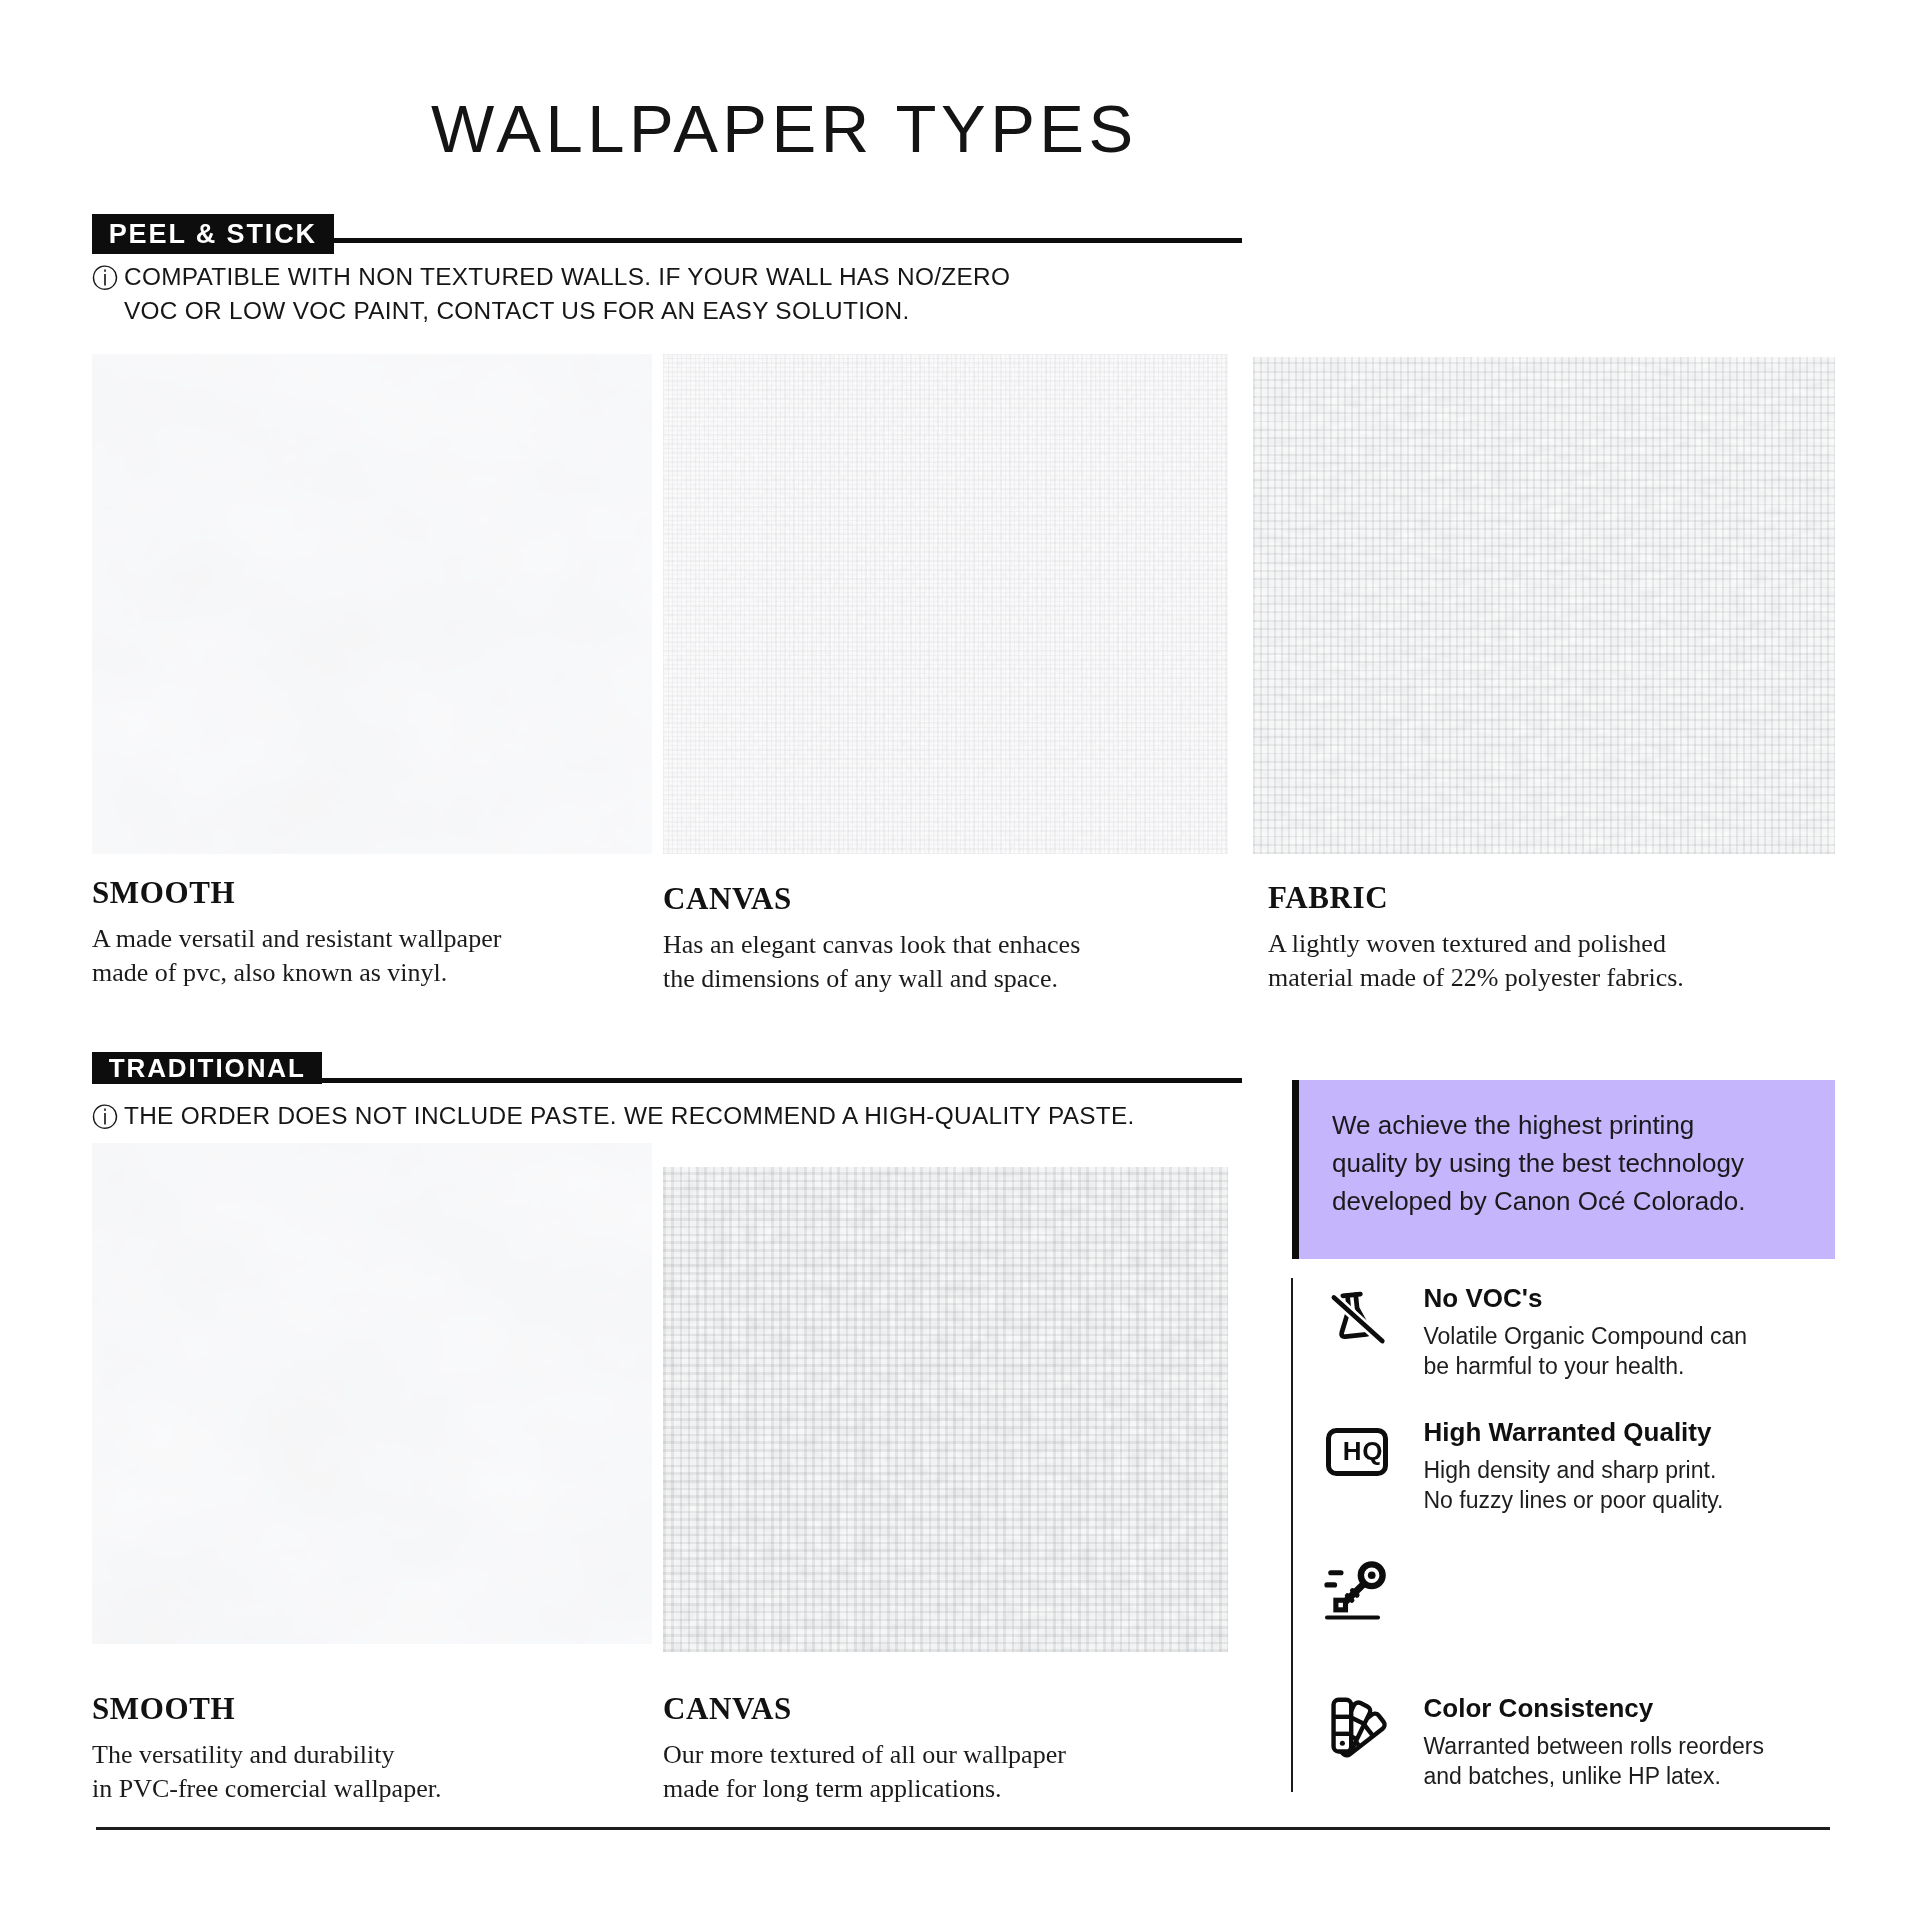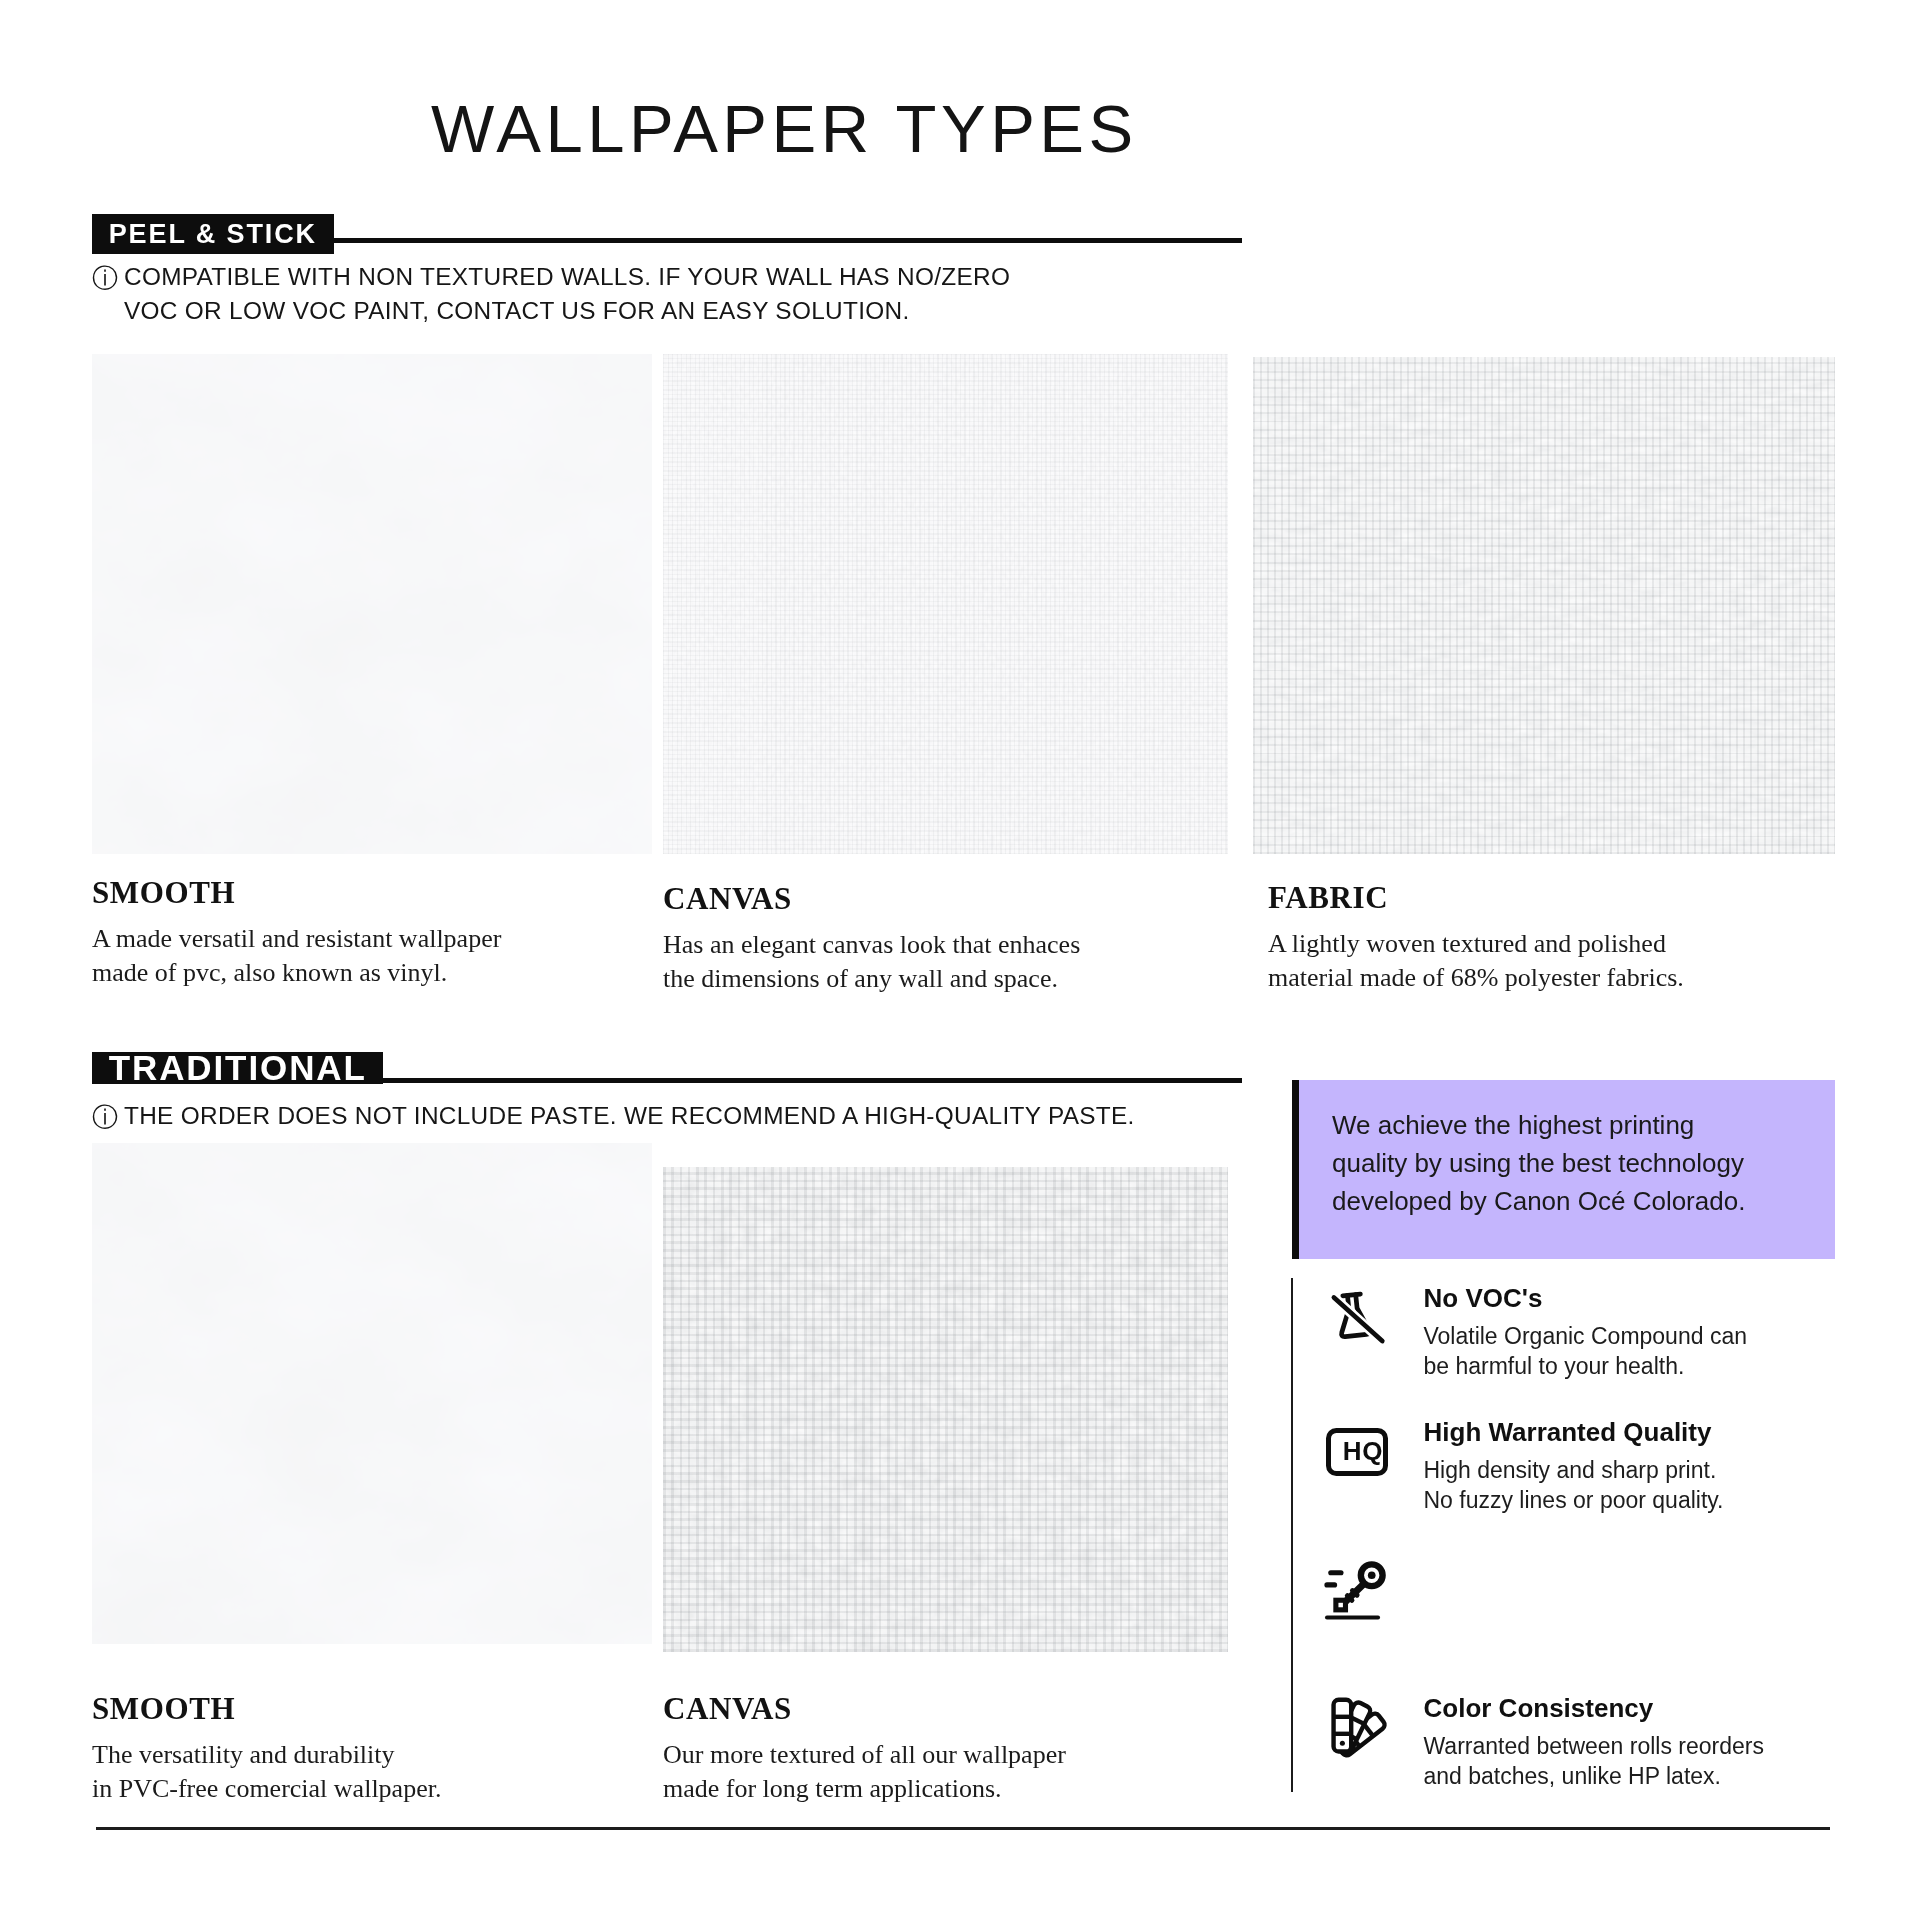--- a/index.html
+++ b/index.html
@@ -7,21 +7,21 @@
         font-family:"Liberation Sans","DejaVu Sans",sans-serif;color:#111;}
 
   
   .title{position:absolute;left:431px;top:90px;margin:0;font-size:67px;font-weight:500;
          letter-spacing:4.5px;color:#141414;white-space:nowrap;}
 
   
   .badge{position:absolute;background:#0d0d0d;color:#ffffff;font-weight:700;
          display:flex;align-items:center;padding:0 16.7px;letter-spacing:1.9px;z-index:3;white-space:nowrap;margin-top:11px;}
   .b1{left:92px;top:203px;height:40px;font-size:27px;}
-  .b2{left:92px;top:1041px;height:32px;font-size:35px;}
+  .b2{left:92px;top:1041px;height:32px;font-size:26px;}
   .rule{position:absolute;background:#0d0d0d;height:4.5px;z-index:2;}
   .r1{left:92px;top:238px;width:1150px;}
   .r2{left:92px;top:1078px;width:1150px;}
 
   
   .note{position:absolute;font-size:24.4px;line-height:34px;letter-spacing:0.3px;color:#161616;}
   .n1{left:92px;top:260px;}
   .n2{left:92px;top:1099px;}
   .note .info{position:absolute;left:0;top:0.6px;font-size:26px;
               font-family:"DejaVu Sans","Liberation Sans",sans-serif;}
@@ -144,21 +144,21 @@
     <div class="cap-desc">made of pvc, also known as vinyl.</div>
   </div>
   <div class="cap c2">
     <div class="cap-title">CANVAS</div>
     <div class="cap-desc">Has an elegant canvas look that enhaces</div>
     <div class="cap-desc">the dimensions of any wall and space.</div>
   </div>
   <div class="cap c3">
     <div class="cap-title">FABRIC</div>
     <div class="cap-desc">A lightly woven textured and polished</div>
-    <div class="cap-desc">material made of 68% polyester fabrics.</div>
+    <div class="cap-desc">material made of 22% polyester fabrics.</div>
   </div>
 
   <div class="badge b2">TRADITIONAL</div>
   <div class="rule r2"></div>
 
   <div class="note n2">
     <span class="info">ⓘ</span>
     <div class="nl">THE ORDER DOES NOT INCLUDE PASTE. WE RECOMMEND A HIGH-QUALITY PASTE.</div>
   </div>
 

